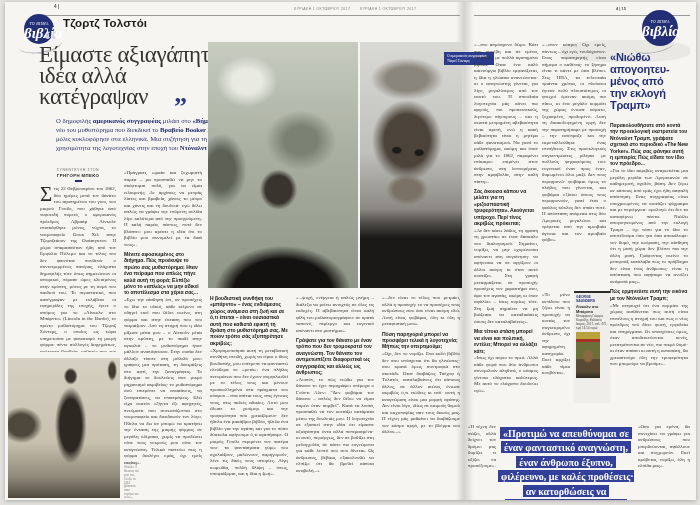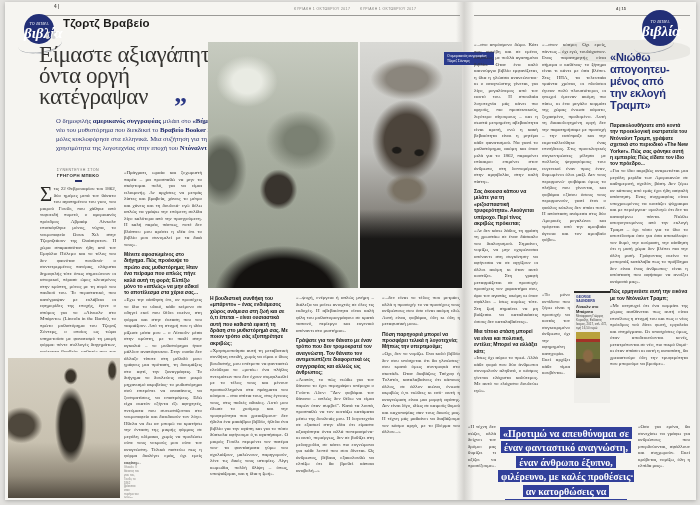--- a/index.html
+++ b/index.html
@@ -76,24 +76,24 @@
 <div class="abs rule" style="left:40px;top:15px;width:420px;"></div>
 <div class="abs rule" style="left:474px;top:15px;width:216px;"></div>
 
 <div class="abs badge" style="left:24px;top:14px;width:30px;height:30px;padding-top:7px;box-sizing:border-box;">
   <span class="t1">ΤΟ ΒΗΜΑ</span>
   <span class="t2">βιβλία</span>
 </div>
 <div class="abs swash" style="left:18px;top:36px;width:44px;height:16px;transform:rotate(-8deg);"></div>
 <div class="abs swash" style="left:34px;top:42px;width:26px;height:10px;transform:rotate(-18deg);border-bottom-color:#c2c6ca;"></div>
 
-<div class="abs kicker" style="left:63px;top:17px;">Τζορτζ Βραβείο</div>
+<div class="abs kicker" style="left:63px;top:17px;">Τζορτζ Τολστόι</div>
 <div class="abs qdeco" style="left:44px;top:24px;">“</div>
 <div class="abs hl" style="left:39px;top:44px;">Είμαστε αξιαγάπητα</div>
-<div class="abs hl" style="left:39px;top:65px;">όντα οργή</div>
+<div class="abs hl" style="left:39px;top:65px;">ιδέα αλλά</div>
 <div class="abs hl" style="left:39px;top:86px;">κατέγραψαν</div>
 <div class="abs qclose" style="left:174px;top:92px;">”</div>
 
 <div class="abs deck" style="left:56px;top:117px;width:182px;height:48px;overflow:hidden;">
   <span>Ο δημοφιλής </span><b>αμερικανός συγγραφέας</b><span> μιλάει στο </span><b>«Βήμα»</b><span> για το νέο του μυθιστόρημα που διεκδικεί το </span><b>Βραβείο Booker 2017</b><span> και μόλις κυκλοφόρησε στα ελληνικά. Μια συζήτηση για τη χρησιμότητα της λογοτεχνίας στην εποχή του </span><b>Ντόναλντ Τραμπ</b>
 </div>
 
 <div class="abs" style="left:40px;top:168px;width:76px;">
   <span class="byl1">ΣΥΝΕΝΤΕΥΞΗ ΣΤΟΝ</span>
   <span class="byl2">ΓΡΗΓΟΡΗ ΜΠΕΚΟ</span>

